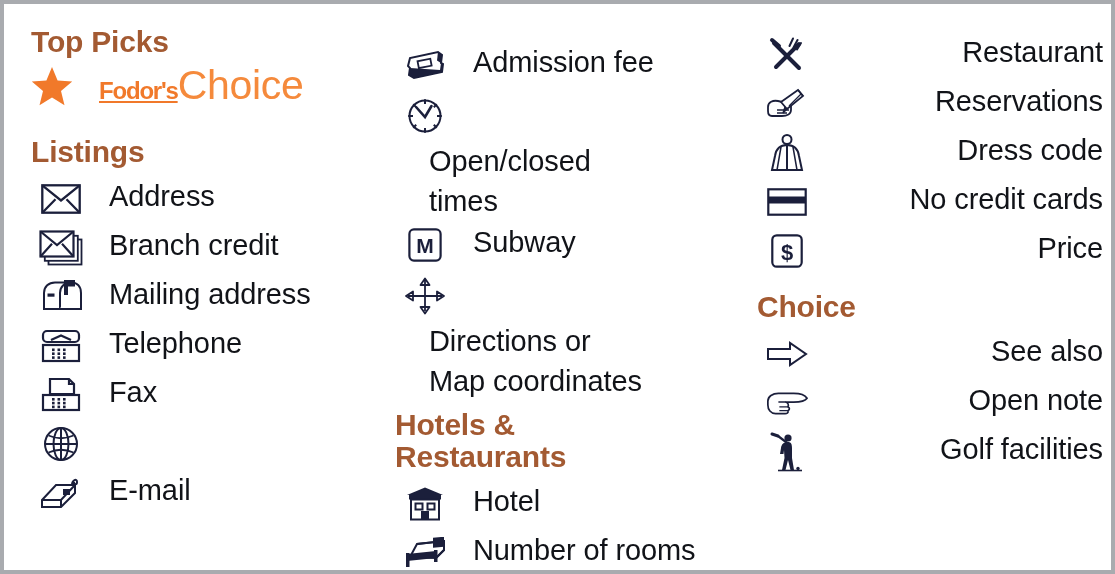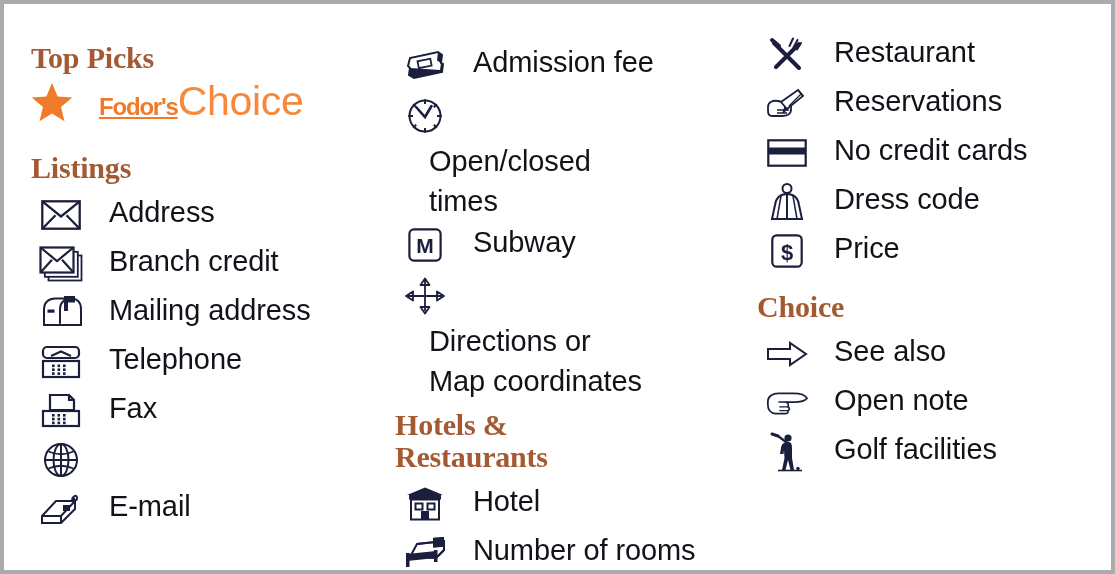--- a/index.html
+++ b/index.html
@@ -35,23 +35,22 @@
   .col-1 { width: 378px; padding-left: 27px; padding-top: 22px; box-sizing: border-box; }
   .col-2 { width: 365px; padding-left: 13px; padding-top: 30px; box-sizing: border-box; }
   .col-3 { width: 364px; padding-left: 10px; padding-top: 20px; box-sizing: border-box; }
 
   .section-title {
     color: #a35a32;
     font-weight: bold;
     font-size: 30px;
     line-height: 1.06;
     letter-spacing: -0.2px;
-    margin: 16px 0 4px 0;
+    margin: 0 0 4px 0;
     white-space: pre-line;
-    font-family: Liberation Serif, serif;
   }
   .title-listings { margin-top: 26px; }
   .title-hotels { margin-top: 0px; }
   .title-other { margin-top: 15px; }
 
   .brand-row {
     display: flex;
     align-items: center;
     height: 48px;
     margin-top: 2px;
@@ -109,21 +108,21 @@
   .legend-label {
     flex: 1 1 auto;
     color: #111318;
     font-size: 29px;
     line-height: 40px;
     padding-left: 26px;
     white-space: pre-line;
     letter-spacing: -0.1px;
   }
   .col-2 .legend-label { padding-left: 26px; }
-  .col-3 .legend-label { padding-left: 25px; }
+  .col-3 .legend-label { padding-left: 25px; text-align: right; }
 
   .two-line { min-height: 80px; flex-direction: column; }
   .two-line .legend-icon { align-items: flex-start; padding-top: 6px; }
 </style>
 </head>
 <body>
 
 <div class="legend-card">
   <div class="columns">
 
@@ -406,38 +405,38 @@
               <path d="M33 3 L38 9" stroke="#1b1f3b" stroke-width="1.5"></path>
               <path d="M22 22 L18 26 L20 20" fill="#1b1f3b" stroke="#1b1f3b" stroke-width="1.4"></path>
               <path d="M24 19 L36 7" stroke="#1b1f3b" stroke-width="1.2"></path>
             </svg>
           </span>
           <span class="legend-label">Reservations</span>
         </li>
 
         <li class="legend-item">
           <span class="legend-icon">
-            <svg width="40" height="28" viewBox="0 0 40 28" aria-hidden="true">
-              <rect x="1.3" y="1.3" width="37.4" height="25.4" fill="#fff" stroke="#1b1f3b" stroke-width="2.2"></rect>
-              <rect x="1.3" y="8.5" width="37.4" height="7" fill="#1b1f3b"></rect>
-            </svg>
-          </span>
-          <span class="legend-label">No credit cards</span>
-        </li>
-
-        <li class="legend-item">
-          <span class="legend-icon">
             <svg width="34" height="38" viewBox="0 0 34 38" aria-hidden="true">
               <circle cx="17" cy="5.5" r="4.5" fill="#fff" stroke="#1b1f3b" stroke-width="2"></circle>
               <path d="M17 11 C10 11 6 15 5 22 L2 36 L32 36 L29 22 C28 15 24 11 17 11 Z" fill="#fff" stroke="#1b1f3b" stroke-width="2"></path>
               <path d="M17 11 L17 36" stroke="#1b1f3b" stroke-width="2"></path>
               <path d="M11 13 L7 36 M23 13 L27 36" stroke="#1b1f3b" stroke-width="1.5" fill="none"></path>
             </svg>
           </span>
           <span class="legend-label">Dress code</span>
+        </li>
+
+        <li class="legend-item">
+          <span class="legend-icon">
+            <svg width="40" height="28" viewBox="0 0 40 28" aria-hidden="true">
+              <rect x="1.3" y="1.3" width="37.4" height="25.4" fill="#fff" stroke="#1b1f3b" stroke-width="2.2"></rect>
+              <rect x="1.3" y="8.5" width="37.4" height="7" fill="#1b1f3b"></rect>
+            </svg>
+          </span>
+          <span class="legend-label">No credit cards</span>
         </li>
 
         <li class="legend-item">
           <span class="legend-icon">
             <svg width="32" height="34" viewBox="0 0 32 34" aria-hidden="true">
               <rect x="1.3" y="1.3" width="29.4" height="31.4" rx="4.5" fill="#fff" stroke="#1b1f3b" stroke-width="2.2"></rect>
               <text x="16" y="25.5" text-anchor="middle" font-family="'Liberation Sans', sans-serif" font-size="22" font-weight="bold" fill="#1b1f3b">$</text>
             </svg>
           </span>
           <span class="legend-label">Price</span>

